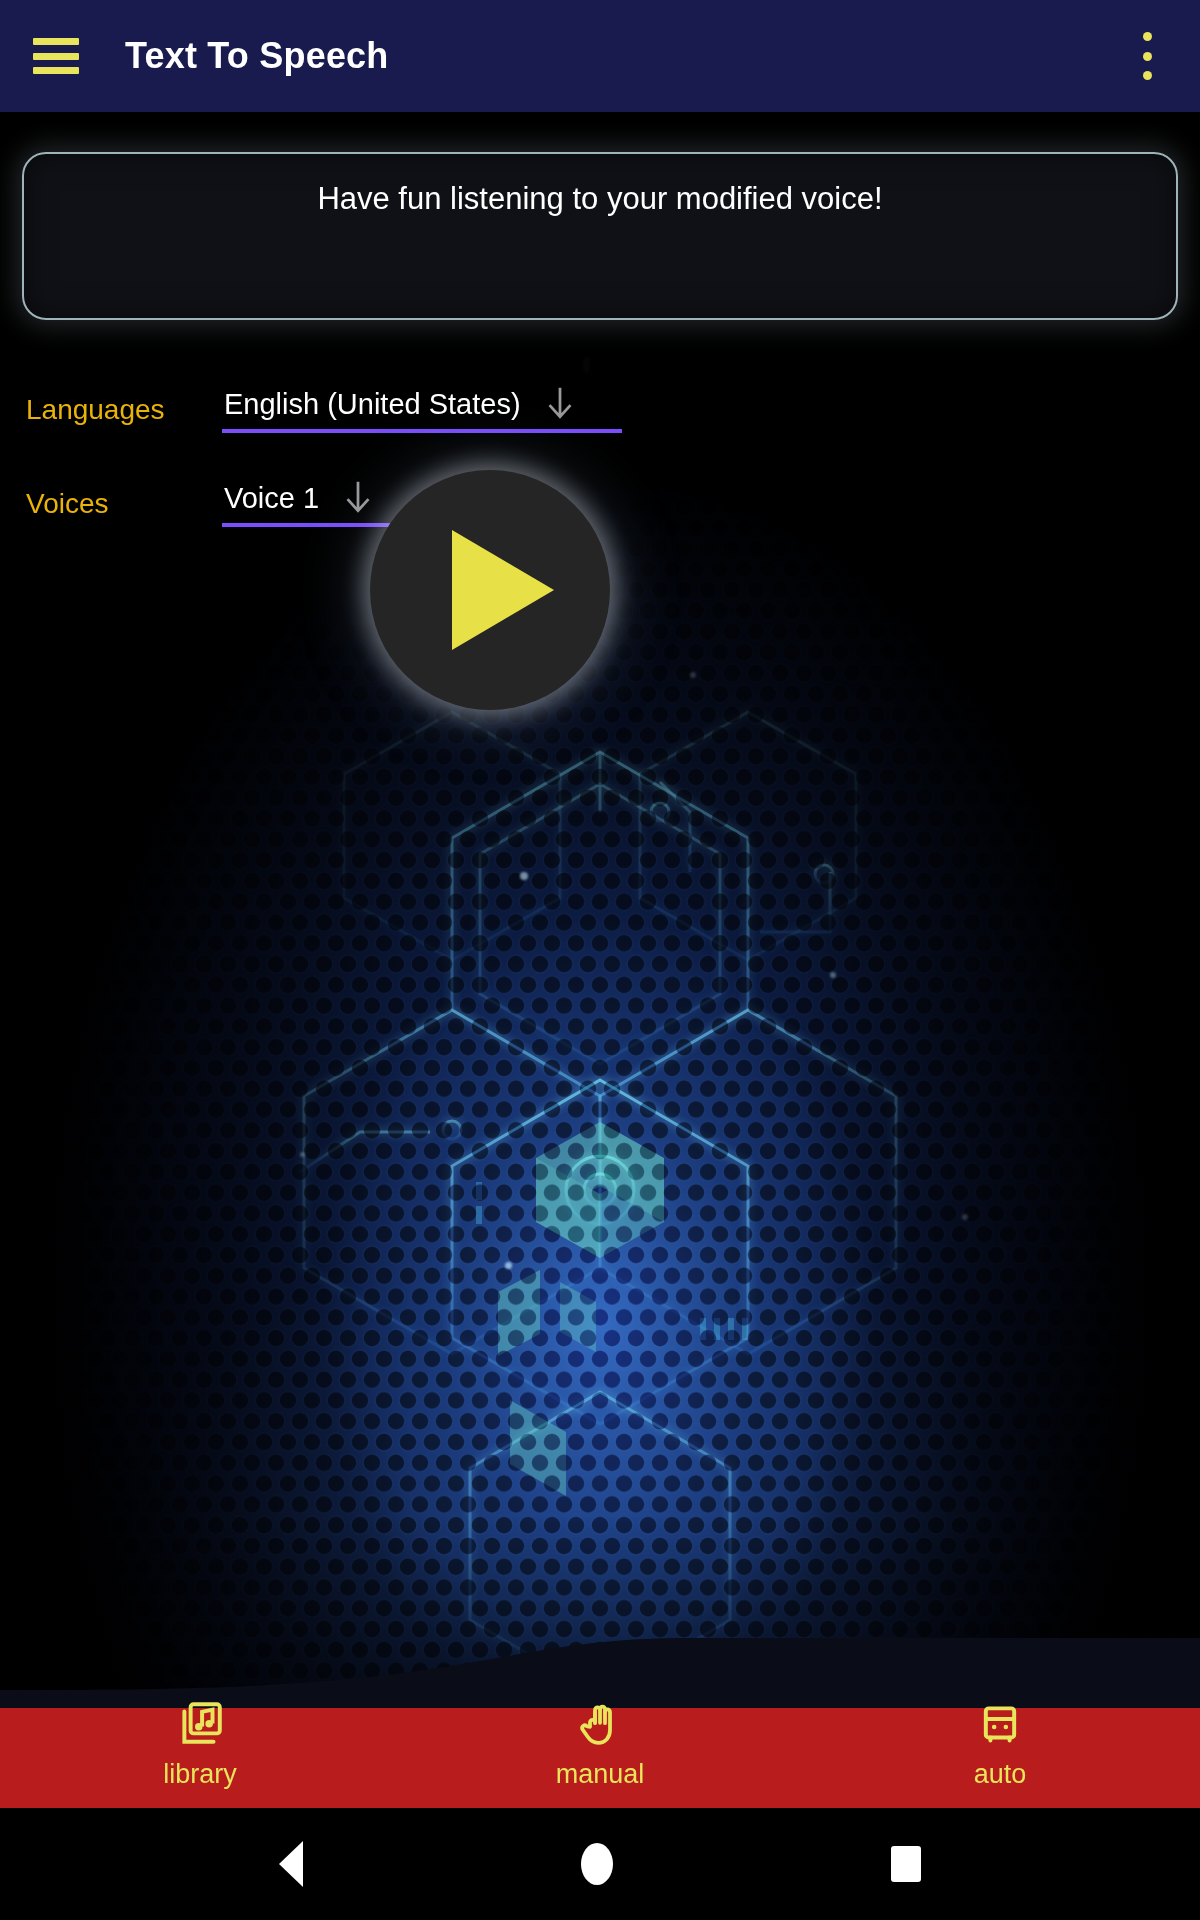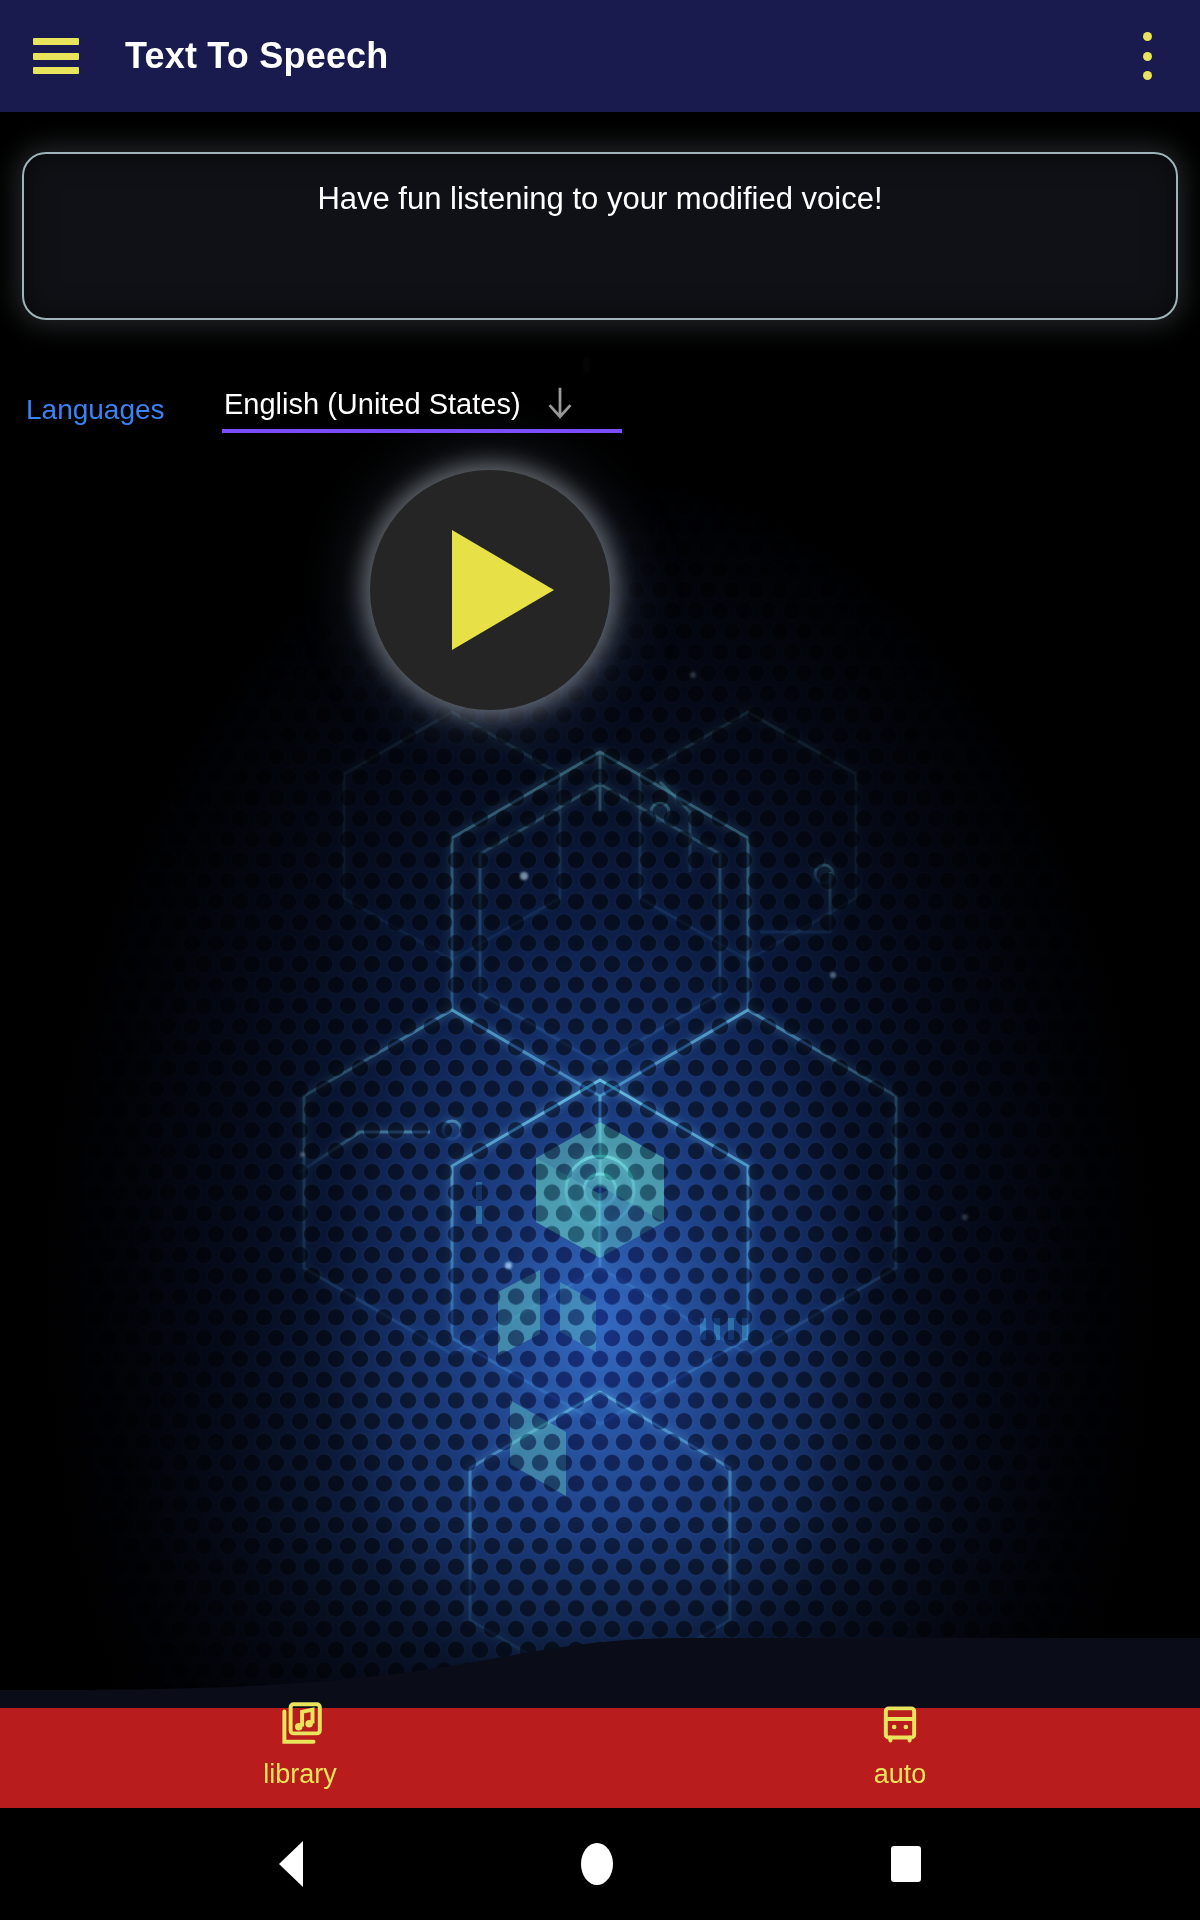--- a/index.html
+++ b/index.html
@@ -137,21 +137,21 @@
     display: flex;
     align-items: center;
     z-index: 20;
   }
   #row-languages { top: 378px; }
   #row-voices    { top: 472px; }
 
   .spinner-label {
     width: 222px;
     padding-left: 26px;
-    color: #3b82f6;
+    color: #eab308;
     font-size: 28px;
     white-space: nowrap;
   }
   .spinner-field {
     position: relative;
     display: inline-flex;
     align-items: center;
     border-bottom: 4px solid #7c4dff;
     padding: 0 6px 8px 2px;
     cursor: pointer;
@@ -360,40 +360,58 @@
   <div class="spinner-row" id="row-languages">
     <div class="spinner-label">Languages</div>
     <div class="spinner-field" id="field-languages">
       <span class="spinner-value">English (United States)</span>
       <svg class="spinner-arrow" viewBox="0 0 24 32">
         <path d="M12 2 L12 26 M3 18 L12 28 L21 18" fill="none" stroke="#9a9a9a" stroke-width="2.6" stroke-linecap="square"></path>
       </svg>
     </div>
   </div>
 
+  <div class="spinner-row" id="row-voices">
+    <div class="spinner-label">Voices</div>
+    <div class="spinner-field" id="field-voices">
+      <span class="spinner-value">Voice 1</span>
+      <svg class="spinner-arrow" viewBox="0 0 24 32">
+        <path d="M12 2 L12 26 M3 18 L12 28 L21 18" fill="none" stroke="#9a9a9a" stroke-width="2.6" stroke-linecap="square"></path>
+      </svg>
+    </div>
+  </div>
 
   <div id="play-button">
     <div id="play-triangle"></div>
   </div>
 
   <div id="bottomnav">
 
     <div class="nav-item">
       <div class="nav-icon">
         <svg viewBox="0 0 24 24" width="50" height="50" fill="none" stroke="#e8e45c" stroke-width="1.9">
           <rect x="7.5" y="2.5" width="14" height="14" rx="1.4"></rect>
           <path d="M4.5 6 L4.5 20.5 L18.5 20.5" stroke-linecap="round"></path>
           <path d="M13 13.2 V6.2 L18 5.1 V11.8"></path>
           <circle cx="11.4" cy="13.3" r="1.8" fill="#e8e45c" stroke="none"></circle>
           <circle cx="16.4" cy="11.9" r="1.8" fill="#e8e45c" stroke="none"></circle>
         </svg>
       </div>
       <div class="nav-label">library</div>
     </div>
 
+    <div class="nav-item">
+      <div class="nav-icon">
+        <svg viewBox="0 0 24 24" width="50" height="50" fill="none" stroke="#e8e45c" stroke-width="1.8" stroke-linejoin="round" stroke-linecap="round">
+          <path d="M7.2 13.4 V11.2 a1.2 1.2 0 0 1 2.4 0 V5.2 a1.2 1.2 0 0 1 2.4 0 V4.8 a1.2 1.2 0 0 1 2.4 0 V6.2 a1.2 1.2 0 0 1 2.4 0 V15 c0 3.4-2.2 6-5.6 6 -2.6 0-4-1.2-5.2-3 L3.6 14.6 a1.3 1.3 0 0 1 2-1.6 Z"></path>
+          <path d="M9.6 11.6 V6.4 M12 11.4 V5 M14.4 11.6 V6.4"></path>
+        </svg>
+      </div>
+      <div class="nav-label">manual</div>
+    </div>
 
     <div class="nav-item">
       <div class="nav-icon">
         <svg viewBox="0 0 24 24" width="50" height="50" fill="none" stroke="#e8e45c" stroke-width="1.9" stroke-linecap="round">
           <path d="M6.6 4.5 h10.8 a1.4 1.4 0 0 1 1.4 1.4 v11.2 a1.4 1.4 0 0 1-1.4 1.4 H6.6 a1.4 1.4 0 0 1-1.4-1.4 V5.9 a1.4 1.4 0 0 1 1.4-1.4 Z"></path>
           <path d="M5.2 9.6 h13.6"></path>
           <circle cx="9.2" cy="13.4" r="1.1" fill="#e8e45c" stroke="none"></circle>
           <circle cx="14.8" cy="13.4" r="1.1" fill="#e8e45c" stroke="none"></circle>
           <path d="M7.4 18.5 v1.4 M16.6 18.5 v1.4"></path>
         </svg>

